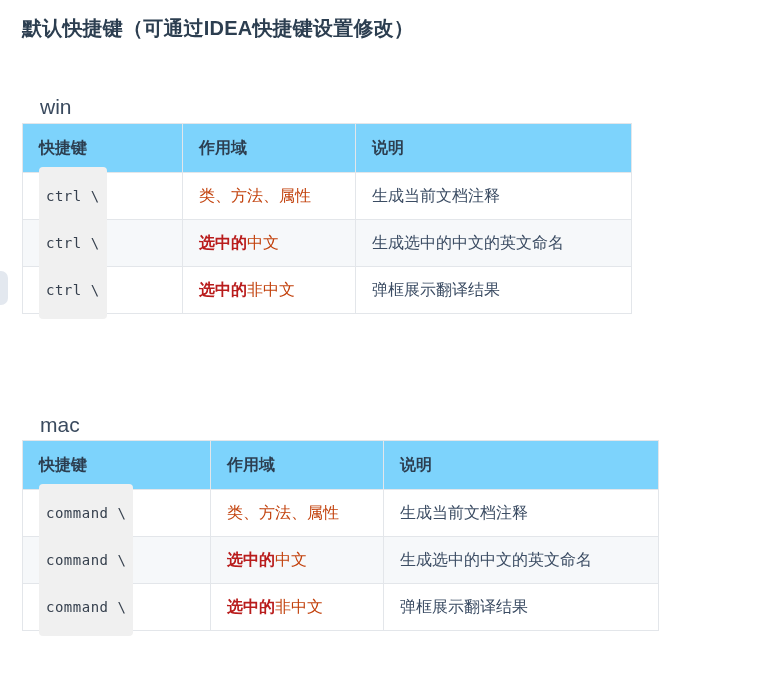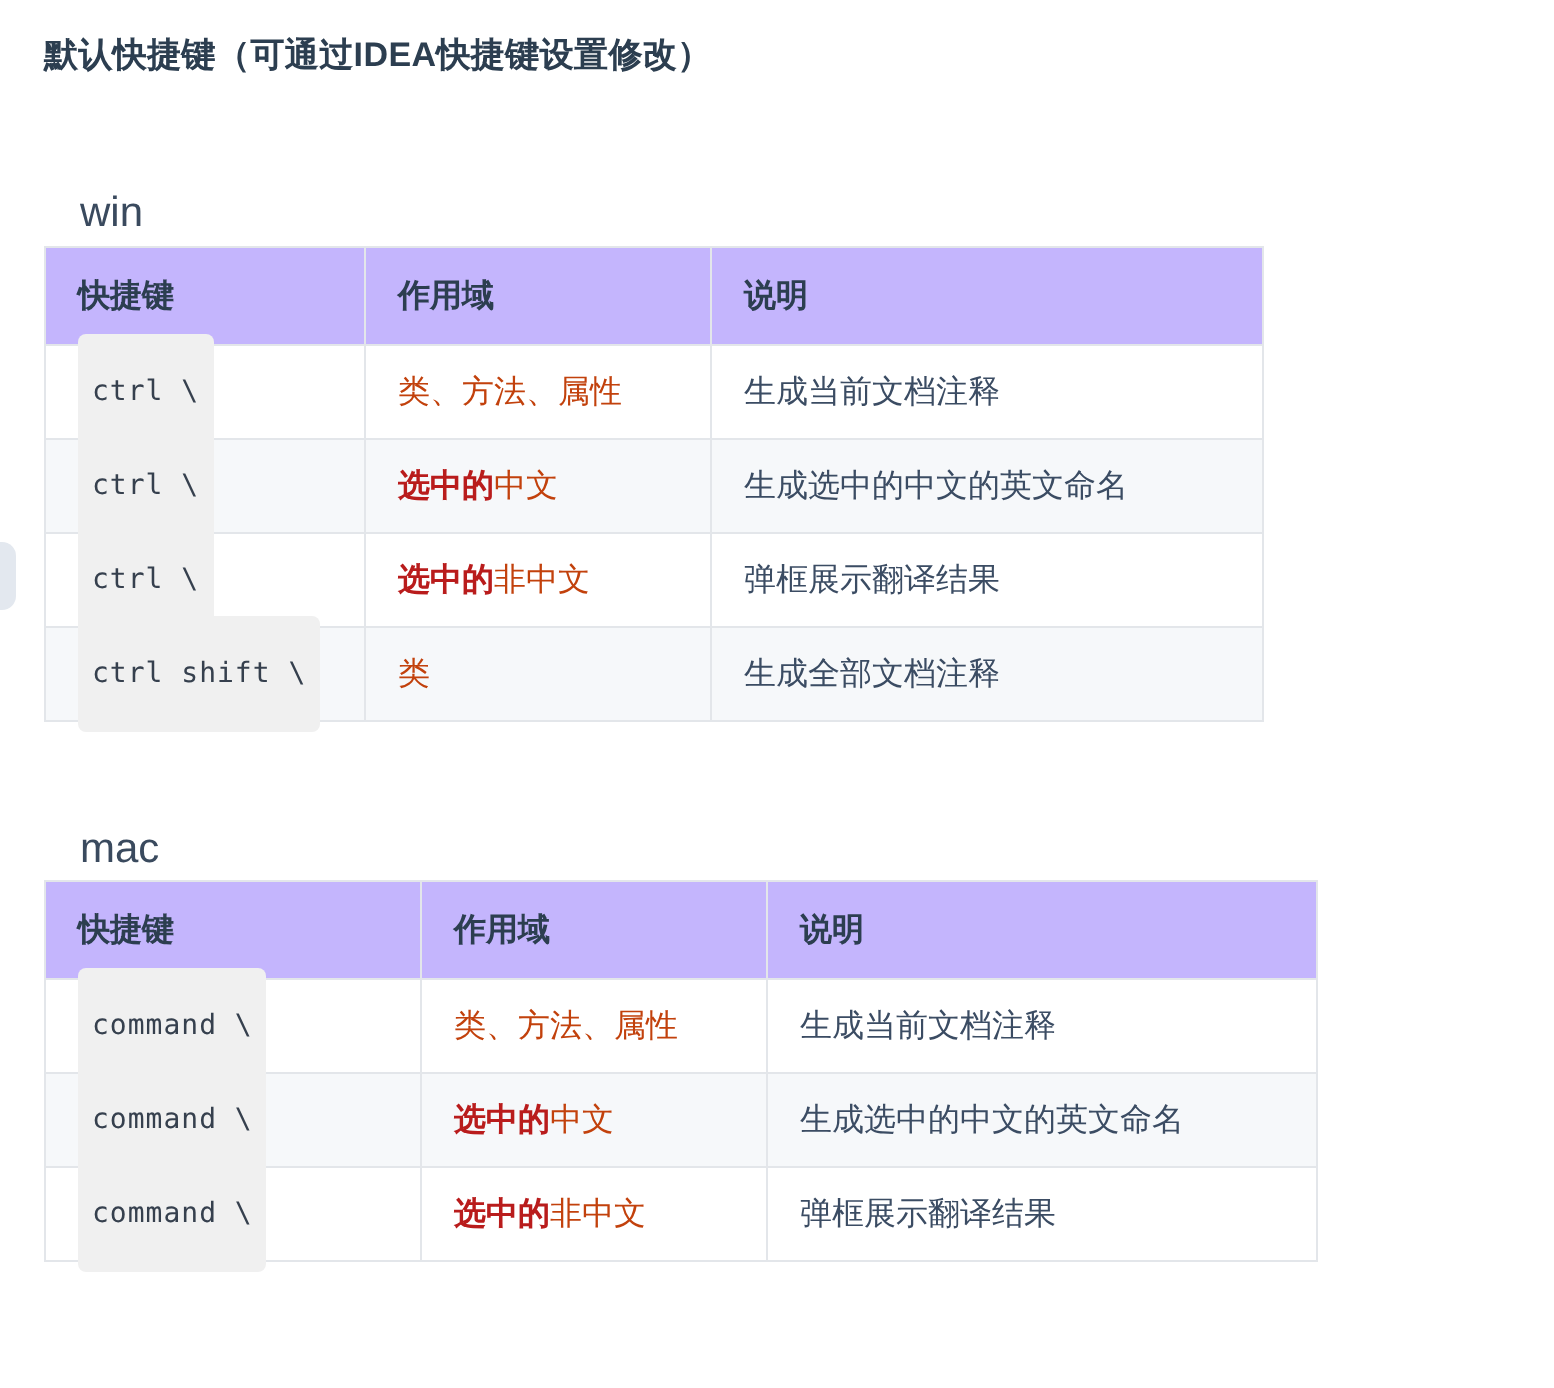--- a/index.html
+++ b/index.html
@@ -32,21 +32,21 @@
     height: 34px;
     background: #e3e8ef;
     border-radius: 7px;
   }
 
   .page-title {
     position: absolute;
     left: 22px;
     top: 12px;
     margin: 0;
-    font-size: 17px;
+    font-size: 20px;
     line-height: 32px;
     font-weight: bold;
     color: #2c3e50;
     letter-spacing: 0.2px;
     white-space: nowrap;
   }
 
   .section-title {
     position: absolute;
     left: 22px;
@@ -75,21 +75,21 @@
     height: 46px;
     font-size: 16px;
     text-align: left;
     vertical-align: middle;
     color: #3b4c63;
     font-weight: normal;
   }
   table.sc-table th {
     font-weight: bold;
     color: #2c3e50;
-    background: #c4b5fd;
+    background: #7dd3fc;
     height: 48px;
   }
   table.sc-table tbody tr:nth-child(even) td {
     background: #f6f8fa;
   }
   table.sc-table tbody tr:nth-child(odd) td {
     background: #ffffff;
   }
 
   
@@ -149,25 +149,20 @@
         <tr>
           <td><code class="key">ctrl \</code></td>
           <td><strong class="sel">选中的</strong><span class="scope-plain">中文</span></td>
           <td>生成选中的中文的英文命名</td>
         </tr>
         <tr>
           <td><code class="key">ctrl \</code></td>
           <td><strong class="sel">选中的</strong><span class="scope-plain">非中文</span></td>
           <td>弹框展示翻译结果</td>
         </tr>
-        <tr>
-          <td><code class="key">ctrl shift \</code></td>
-          <td><span class="scope-plain">类</span></td>
-          <td>生成全部文档注释</td>
-        </tr>
       </tbody>
   </table>
 
   <h2 class="section-title mac">mac</h2>
 
   <table class="sc-table mac">
     <colgroup>
       <col class="c1">
         <col class="c2">
         <col class="c3">

